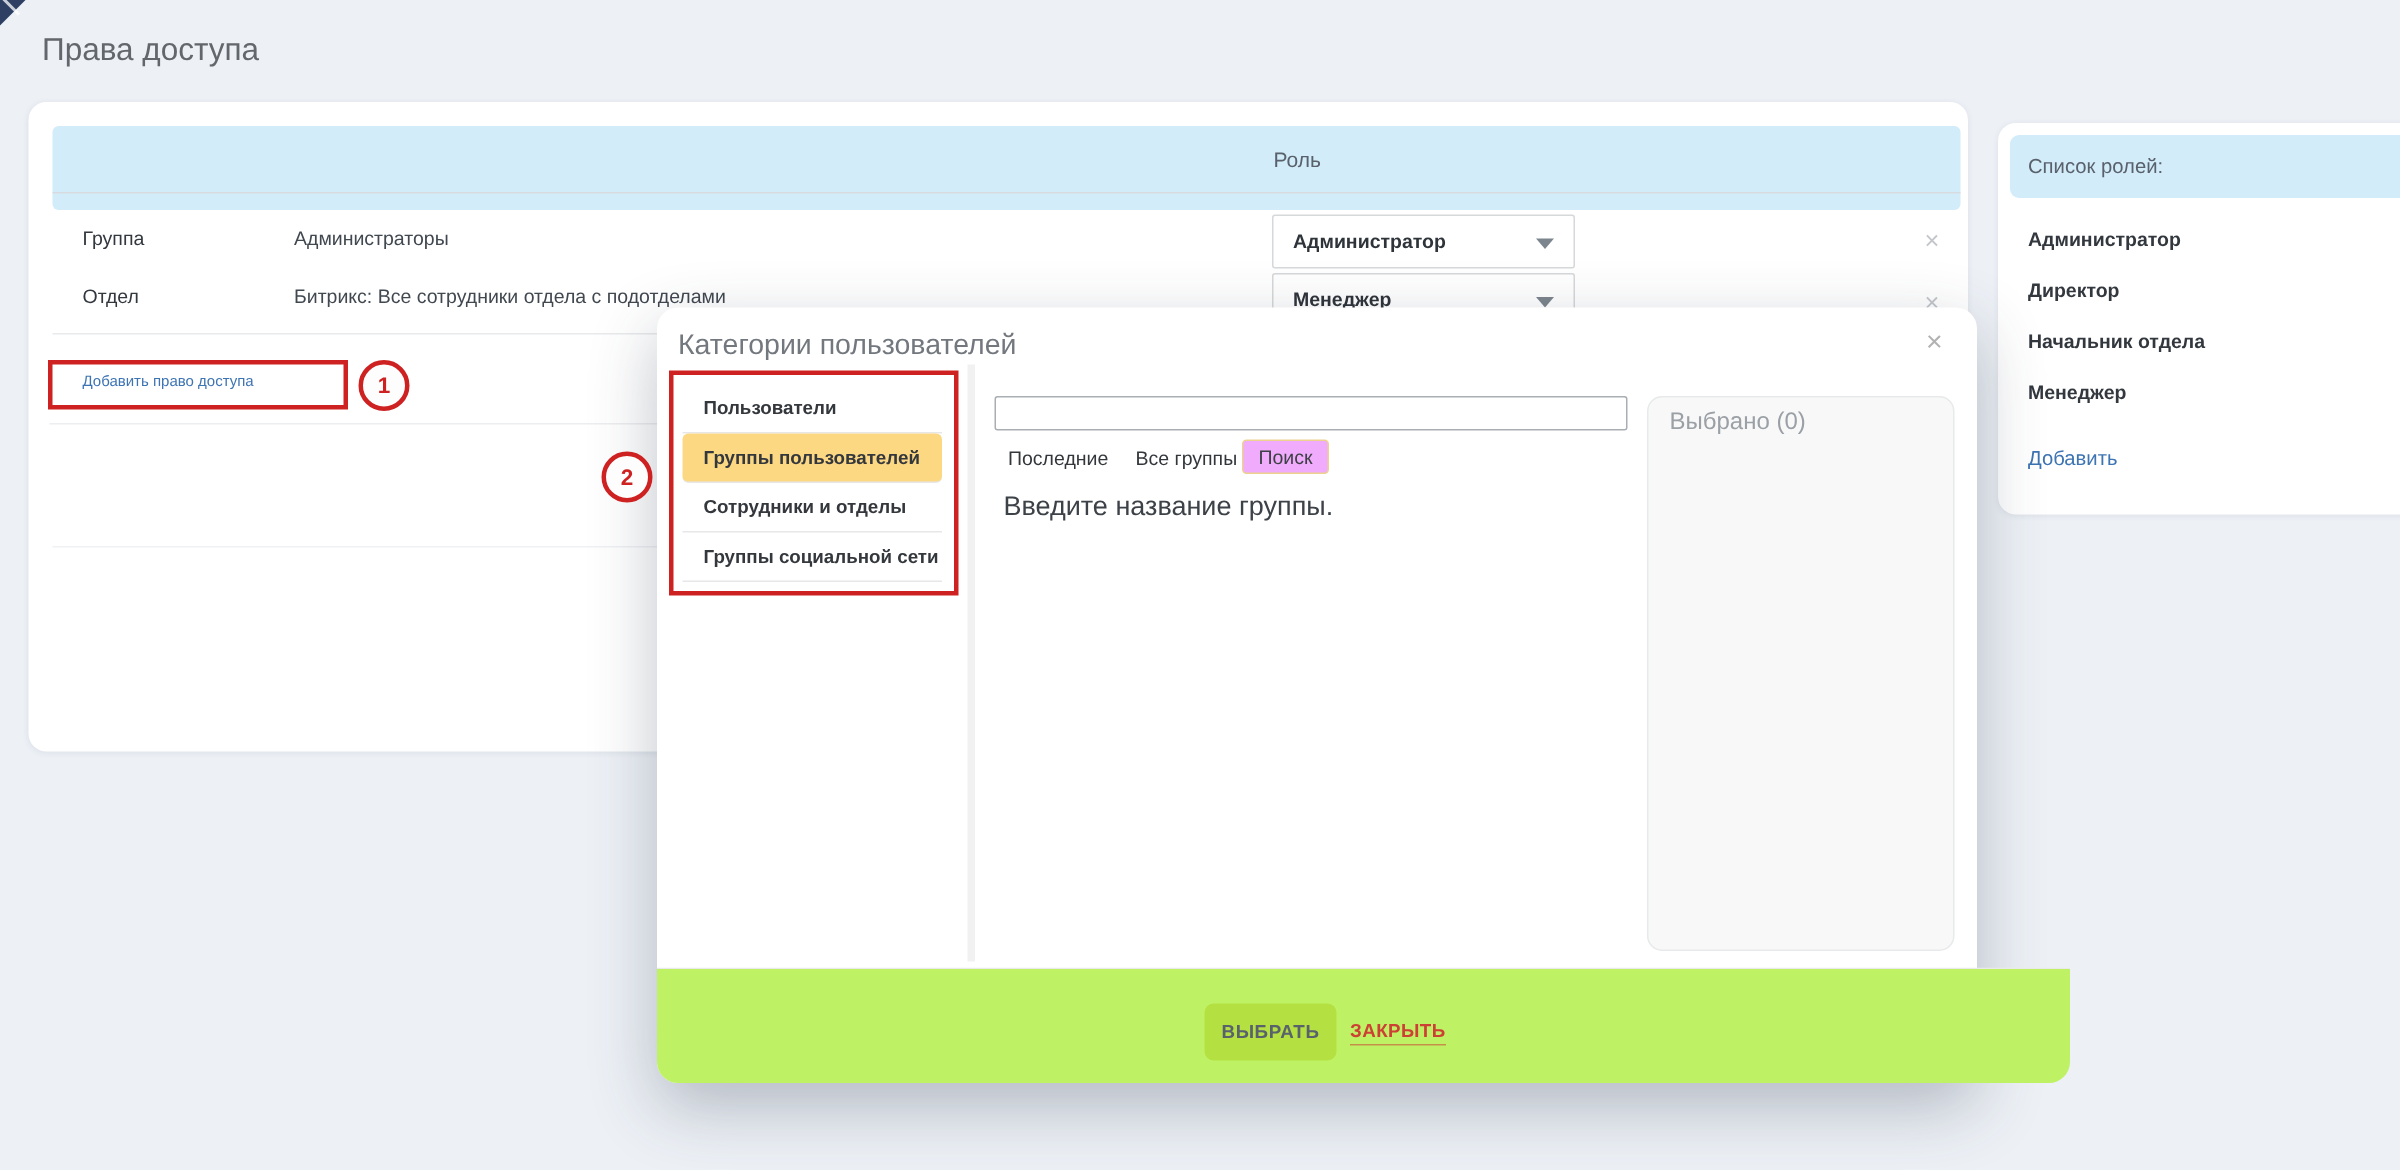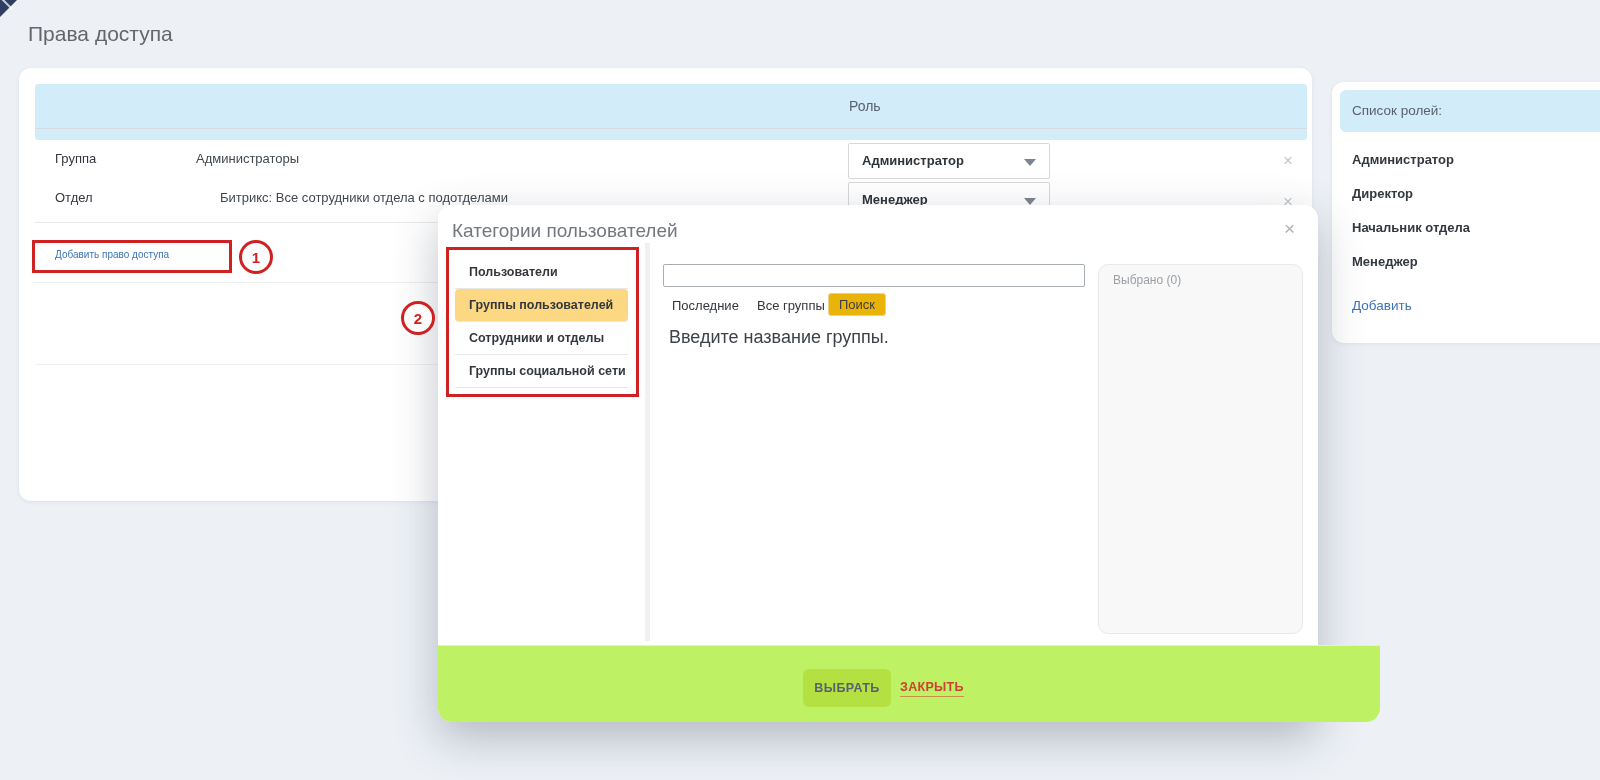--- a/index.html
+++ b/index.html
@@ -55,28 +55,28 @@
                border-bottom:1px solid #e7e7e7; cursor:pointer; }
   .menu-item.selected { background:#fcd883; border-radius:4px; }
 
   .v-divider { position:absolute; left:207px; top:38px; width:5px; height:398px; background:#f1f1f1; }
 
   .search-input { position:absolute; left:225px; top:59px; width:422px; height:23px;
                   border:1px solid #a9aeb3; border-radius:2px; background:#fff;
                   font-family:"Liberation Sans", sans-serif; font-size:13px; padding:0 6px; color:#333; }
 
   .tab { position:absolute; top:93px; font-size:13px; color:#33373c; cursor:pointer; }
-  .tab-active { position:absolute; top:88px; background:#eab308; border:1px solid #ecd28e;
+  .tab-active { position:absolute; top:88px; background:#f0abfc; border:1px solid #ecd28e;
                 border-radius:3px; padding:3px 10px; font-size:13px; color:#3c3f44; cursor:pointer; }
 
   .hint { position:absolute; left:231px; top:122px; font-size:18px; color:#3d4248; }
 
   .selected-panel { position:absolute; left:660px; top:59px; width:205px; height:370px;
                     background:#f8f8f9; border:1px solid #e7e9ea; border-radius:10px; }
-  .selected-label { position:absolute; left:14px; top:8px; font-size:12px; color:#9aa0a5;text-align:right; }
+  .selected-label { position:absolute; left:14px; top:8px; font-size:16px; color:#9aa0a5;text-align:right; }
 
   .modal-footer { position:absolute; left:0; top:440px; width:942px; height:77px;
                   border-top:1px solid #e9e9e9; border-radius:0 0 14px 14px; background:#bef264; }
   .btn-select { position:absolute; left:365px; top:23px; width:88px; height:38px;
                 background:#b4e042; border:none; border-radius:6px; cursor:pointer;
                 font-family:"Liberation Sans", sans-serif; font-size:12.5px; font-weight:bold;
                 color:#59616c; letter-spacing:.4px; }
   .btn-close { position:absolute; left:462px; top:34px; font-size:12.5px; font-weight:bold;
                color:#cd4034; letter-spacing:.3px; cursor:pointer;
                border-bottom:1px solid rgba(205,64,52,.55); padding-bottom:2px; }
@@ -108,21 +108,21 @@
       <span class="row-value" style="left:177px; top:83px;">Администраторы</span>
       <div class="dropdown" style="left:829px; top:75px;">
         <span class="dd-text">Администратор</span>
         <span class="caret"></span>
       </div>
       <span class="x-icon" style="left:1264px; top:84px;">×</span>
     </div>
 
     <div>
       <span class="row-label" style="left:36px; top:122px;">Отдел</span>
-      <span class="row-value" style="left:177px; top:122px;margin-left:24px;">Битрикс: Все сотрудники отдела с подотделами</span>
+      <span class="row-value" style="left:177px; top:122px;">Битрикс: Все сотрудники отдела с подотделами</span>
       <div class="dropdown" style="left:829px; top:114px;">
         <span class="dd-text">Менеджер</span>
         <span class="caret"></span>
       </div>
       <span class="x-icon" style="left:1264px; top:125px;">×</span>
     </div>
 
     <div class="hline" style="left:16px; top:154px; width:1272px;"></div>
 
     <span class="blue-link" style="left:36px; top:181px;">Добавить право доступа</span>

